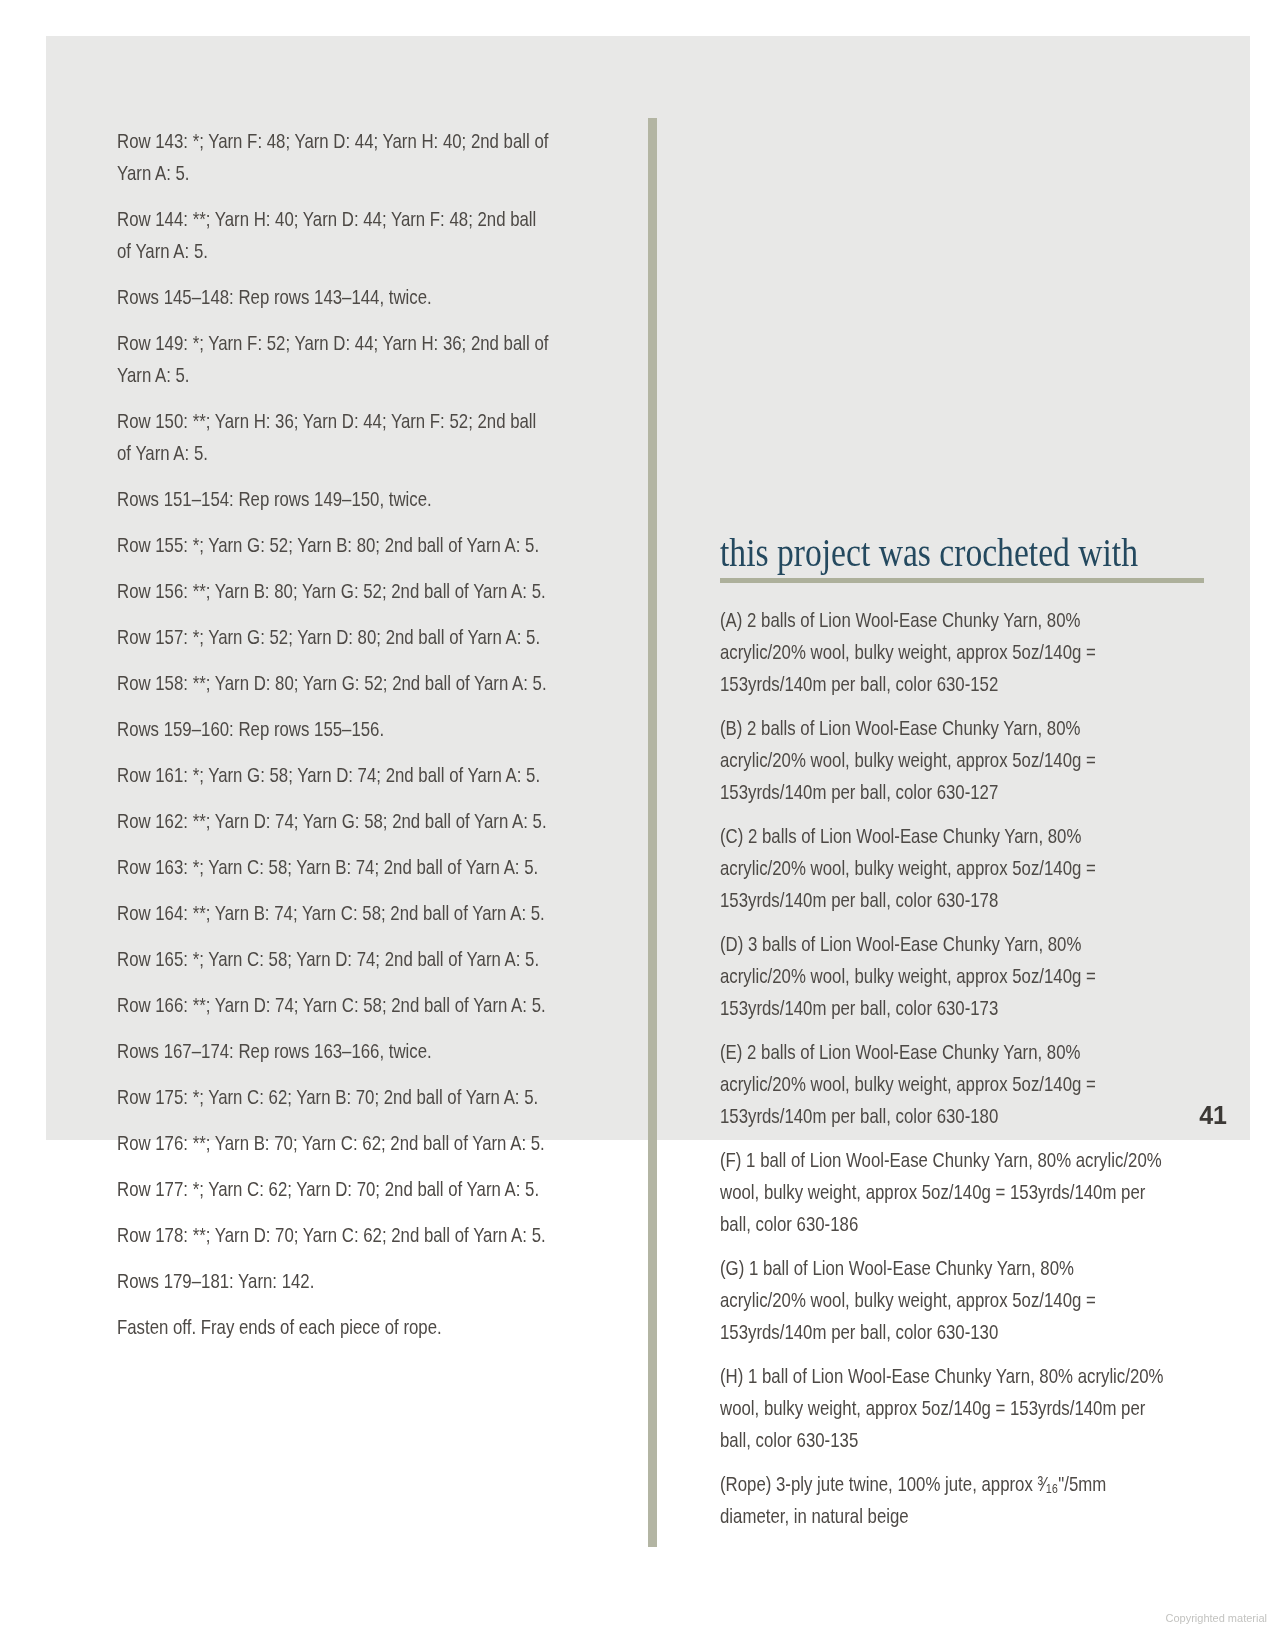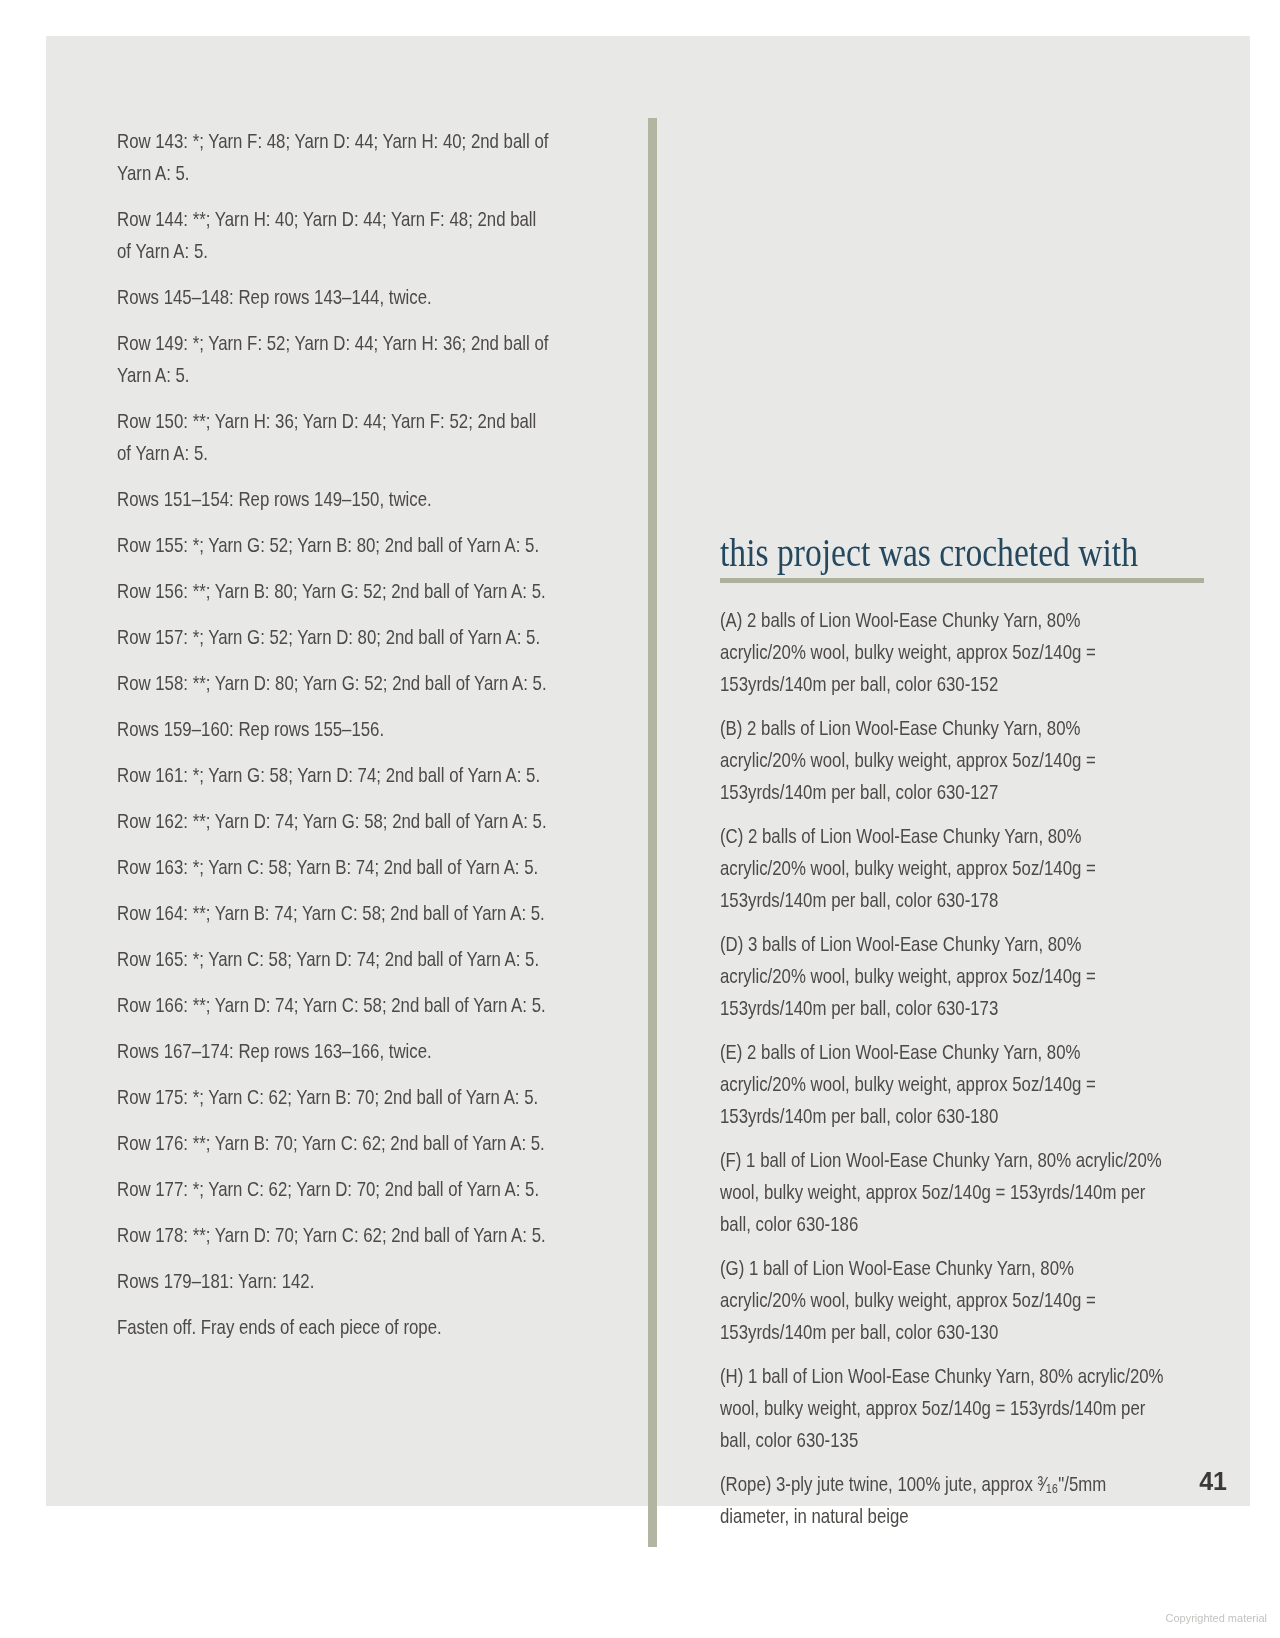--- a/index.html
+++ b/index.html
@@ -5,21 +5,21 @@
   html,body { margin:0; padding:0; }
   body {
     width:1280px; height:1638px;
     background:#ffffff;
     position:relative;
     font-family:"Liberation Sans","DejaVu Sans",sans-serif;
     overflow:hidden;
   }
   .page {
     position:absolute; left:46px; top:36px;
-    width:1204px; height:1470px;
+    width:1204px; height:1104px;
     background:#e8e8e7;
   }
   .left-col {
     position:absolute; left:71px; top:89px;
     width:604px;
     transform:scaleX(0.80); transform-origin:0 0;
   }
   .para {
     margin:0 0 14px 0;
     font-size:21px; line-height:32px;

